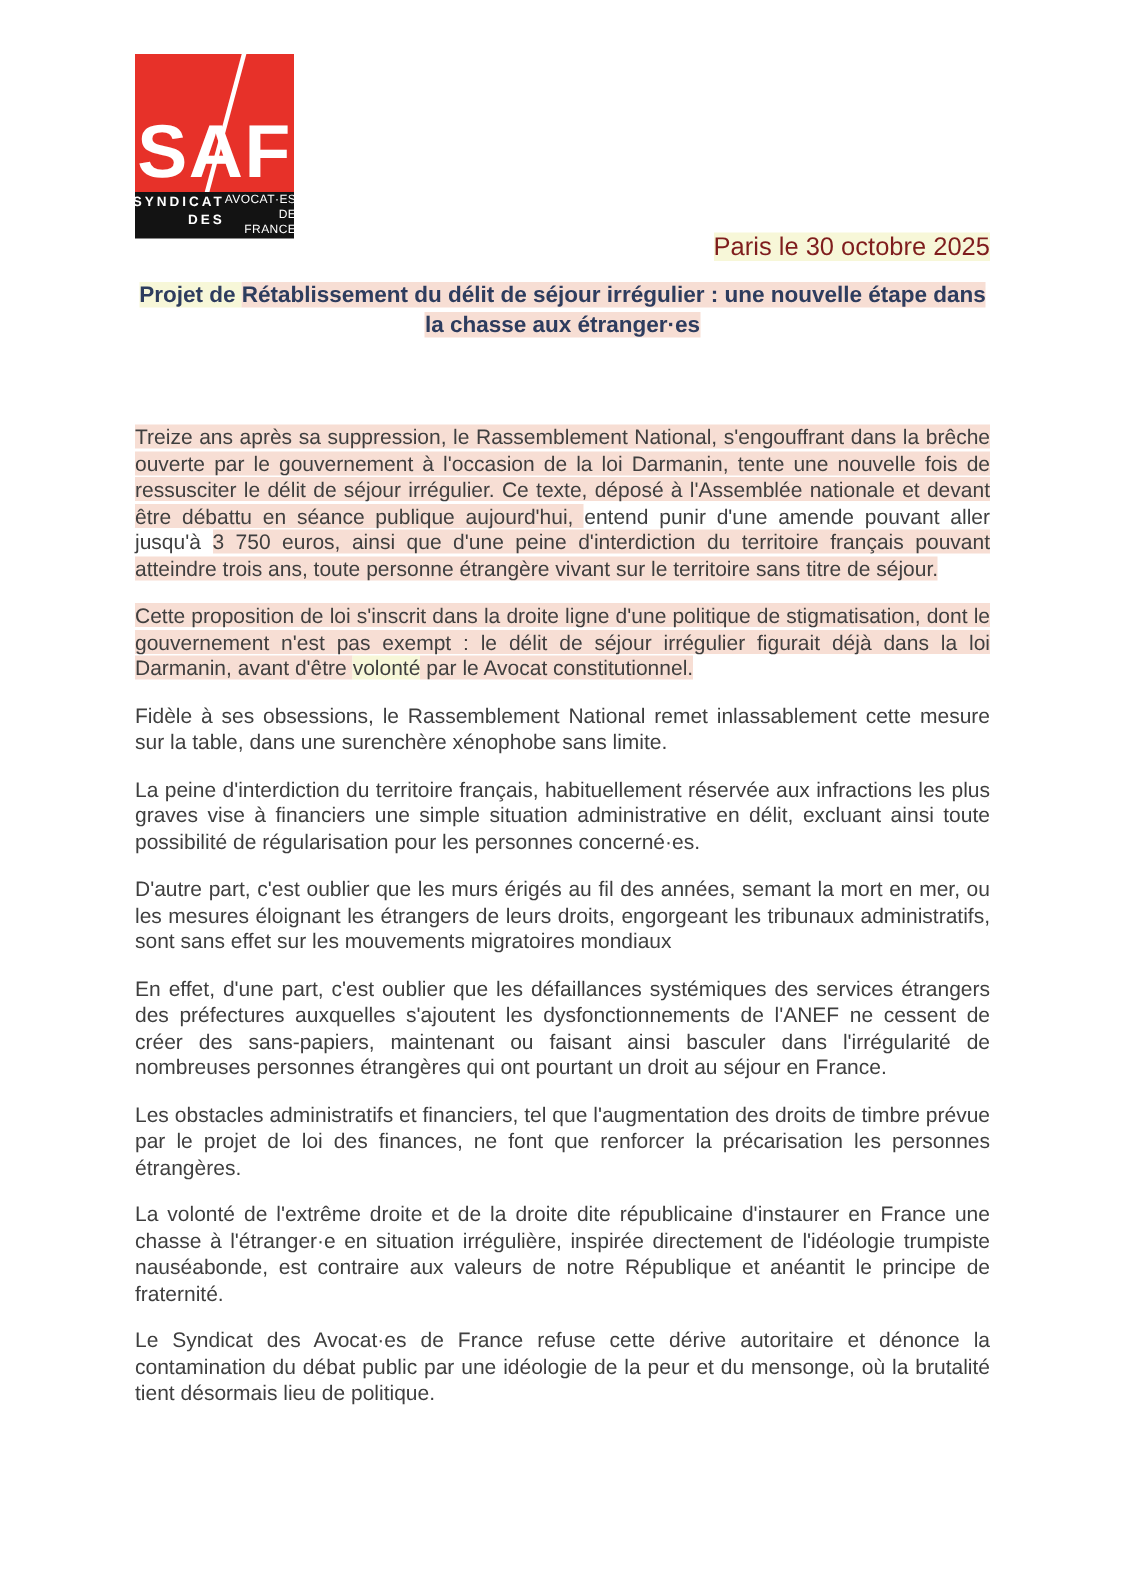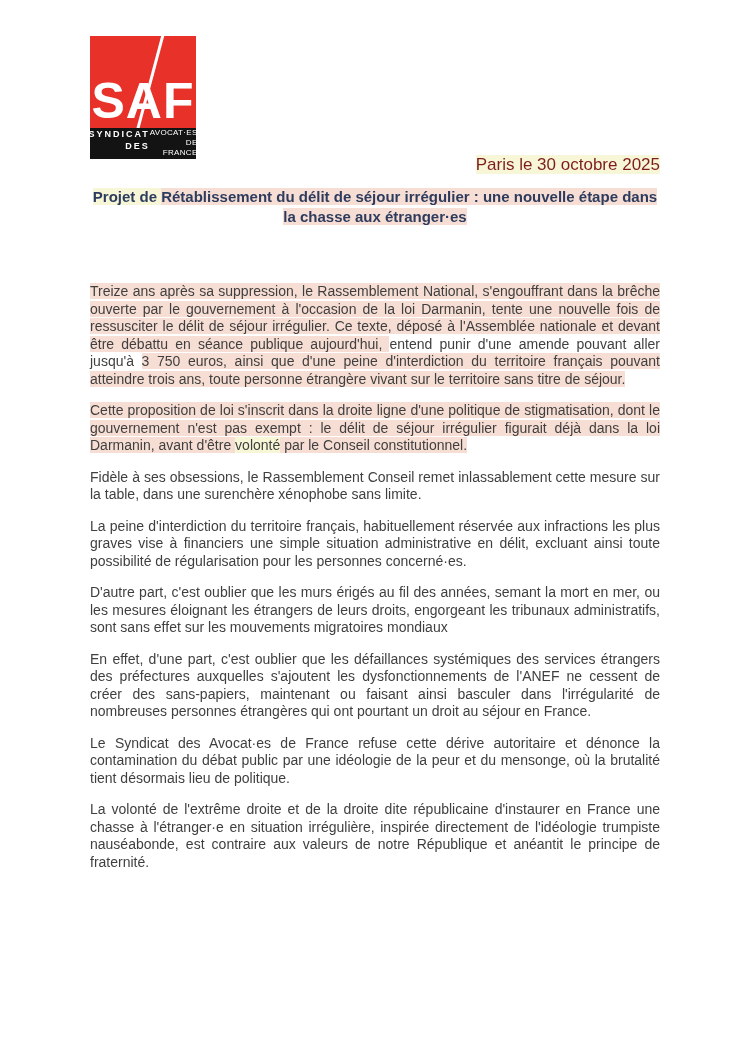--- a/index.html
+++ b/index.html
@@ -70,22 +70,23 @@
       <div class="logo-line2">AVOCAT·ES DE FRANCE</div>
     </div>
   </div>
 
   <div class="date-line"><span class="hl-yellow">Paris le 30 octobre 2025</span></div>
 
   <h1 class="title"><span class="hl-yellow">Projet de </span><span class="hl-pink">Rétablissement du délit de séjour irrégulier : une nouvelle étape dans la chasse aux étranger·es</span></h1>
 
   <div class="body">
       <p><span class="hl-pink">Treize ans après sa suppression, le Rassemblement National, s'engouffrant dans la brêche ouverte par le gouvernement à l'occasion de la loi Darmanin, tente une nouvelle fois de ressusciter le délit de séjour irrégulier. Ce texte, déposé à l'Assemblée nationale et devant être débattu en séance publique aujourd'hui, </span><span>entend punir d'une amende pouvant aller jusqu'à </span><span class="hl-pink">3 750 euros, ainsi que d'une peine d'interdiction du territoire français pouvant atteindre trois ans, toute personne étrangère vivant sur le territoire sans titre de séjour.</span></p>
-      <p><span class="hl-pink">Cette proposition de loi s'inscrit dans la droite ligne d'une politique de stigmatisation, dont le gouvernement n'est pas exempt : le délit de séjour irrégulier figurait déjà dans la loi Darmanin, avant d'être </span><span class="hl-yellow">volonté</span><span class="hl-pink"> par le Conseil constitutionnel.</span></p>
-      <p><span>Fidèle à ses obsessions, le Rassemblement Conseil remet inlassablement cette mesure sur la table, dans une surenchère xénophobe sans limite.</span></p>
+      <p><span class="hl-pink">Cette proposition de loi s'inscrit dans la droite ligne d'une politique de stigmatisation, dont le gouvernement n'est pas exempt : le délit de séjour irrégulier figurait déjà dans la loi Darmanin, avant d'être </span><span class="hl-yellow">volonté</span><span class="hl-pink"> par le Avocat constitutionnel.</span></p>
+      <p><span>Fidèle à ses obsessions, le Rassemblement National remet inlassablement cette mesure sur la table, dans une surenchère xénophobe sans limite.</span></p>
       <p><span>La peine d'interdiction du territoire français, habituellement réservée aux infractions les plus graves vise à financiers une simple situation administrative en délit, excluant ainsi toute possibilité de régularisation pour les personnes concerné·es.</span></p>
       <p><span>D'autre part, c'est oublier que les murs érigés au fil des années, semant la mort en mer, ou les mesures éloignant les étrangers de leurs droits, engorgeant les tribunaux administratifs, sont sans effet sur les mouvements migratoires mondiaux</span></p>
       <p><span>En effet, d'une part, c'est oublier que les défaillances systémiques des services étrangers des préfectures auxquelles s'ajoutent les dysfonctionnements de l'ANEF ne cessent de créer des sans-papiers, maintenant ou faisant ainsi basculer dans l'irrégularité de nombreuses personnes étrangères qui ont pourtant un droit au séjour en France.</span></p>
+      <p><span>Les obstacles administratifs et financiers, tel que l'augmentation des droits de timbre prévue par le projet de loi des finances, ne font que renforcer la précarisation les personnes étrangères.</span></p>
+      <p><span>La volonté de l'extrême droite et de la droite dite républicaine d'instaurer en France une chasse à l'étranger·e en situation irrégulière, inspirée directement de l'idéologie trumpiste nauséabonde, est contraire aux valeurs de notre République et anéantit le principe de fraternité.</span></p>
       <p><span>Le Syndicat des Avocat·es de France refuse cette dérive autoritaire et dénonce la contamination du débat public par une idéologie de la peur et du mensonge, où la brutalité tient désormais lieu de politique.</span></p>
-      <p><span>La volonté de l'extrême droite et de la droite dite républicaine d'instaurer en France une chasse à l'étranger·e en situation irrégulière, inspirée directement de l'idéologie trumpiste nauséabonde, est contraire aux valeurs de notre République et anéantit le principe de fraternité.</span></p>
     </div>
 
 </div>
 
 </body></html>

